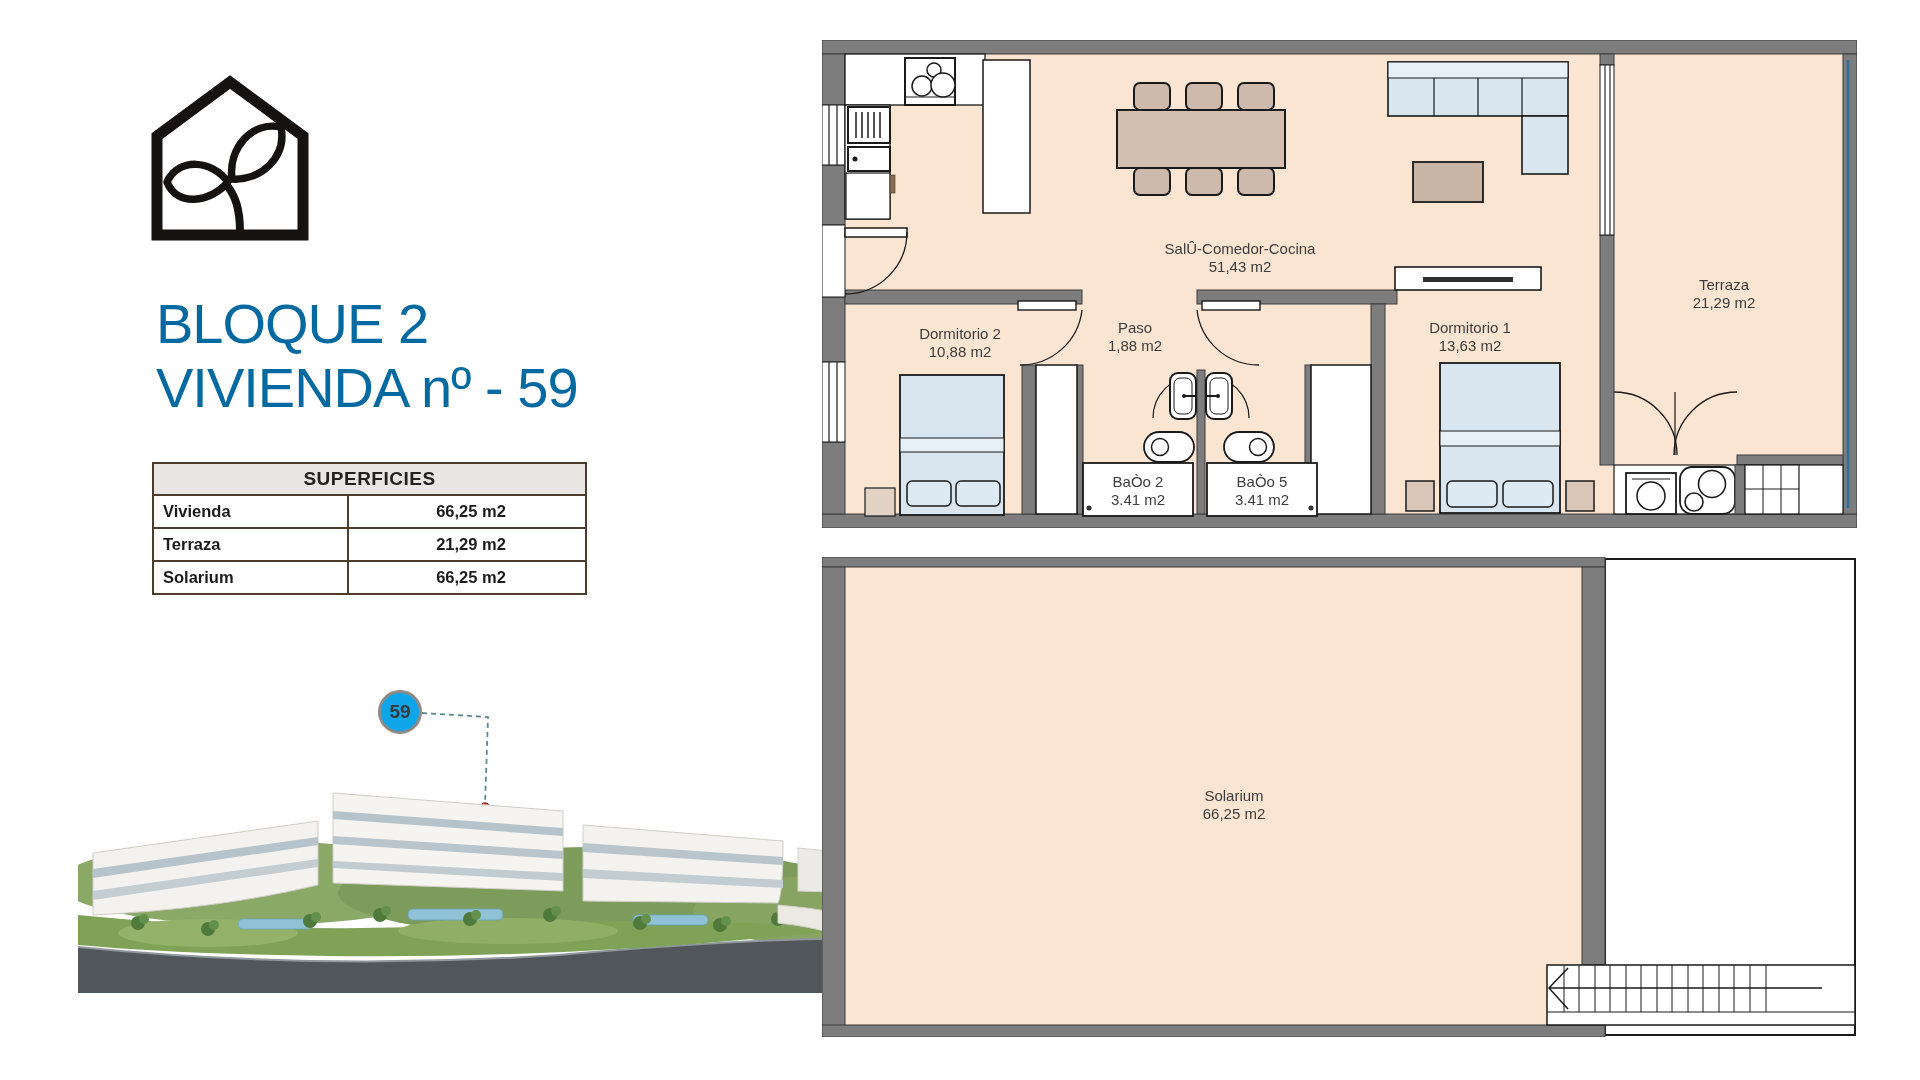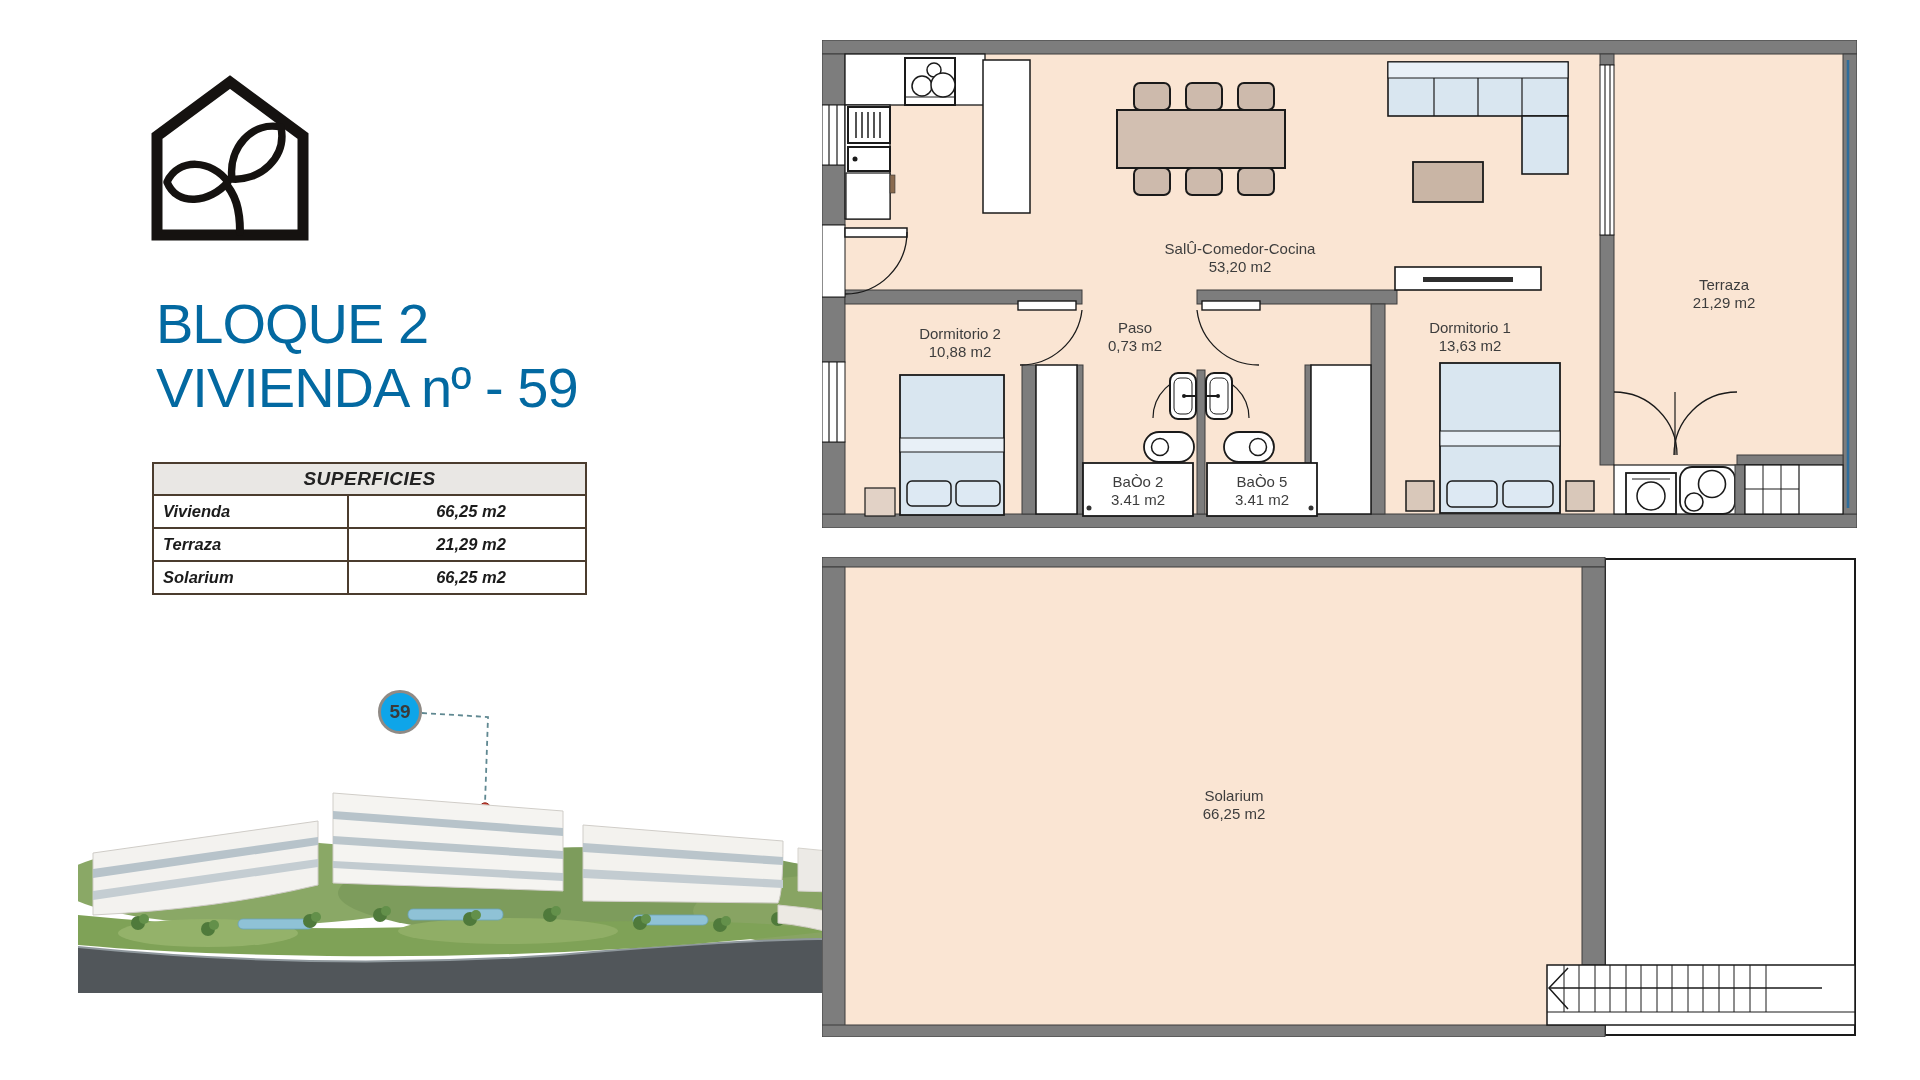--- a/index.html
+++ b/index.html
@@ -4,21 +4,21 @@
 <style>
   html,body{margin:0;padding:0;background:#ffffff;}
   #page{position:relative;width:1920px;height:1080px;background:#fff;overflow:hidden;
         font-family:"Liberation Sans",sans-serif;}
   .abs{position:absolute;}
   
   #title{position:absolute;left:156px;top:292px;color:#0369a1;font-size:56px;
          line-height:64px;font-weight:500;letter-spacing:-1px;white-space:nowrap;}
   
   #sup-table{position:absolute;left:152px;top:462px;width:431px;border:2.5px solid #4b3c2e;
-             color:#1b1b1b;background:#fff;font-style:italic;}
+             color:#1b1b1b;background:#fff;}
   .sup-head{height:30px;background:#e9e7e4;border-bottom:2px solid #4b3c2e;text-align:center;
             line-height:30px;font-size:19px;font-weight:700;letter-spacing:.5px;color:#222;}
   .sup-row{display:grid;grid-template-columns:195px 1fr;height:31px;border-bottom:2px solid #4b3c2e;gap:8px;}
   .sup-row:last-child{border-bottom:none;}
   .sup-label{border-right:2px solid #4b3c2e;padding-left:9px;line-height:31px;
              font-size:16.5px;font-weight:700;}
   .sup-value{text-align:center;line-height:31px;font-size:16.5px;font-weight:700;}
   
   #badge{position:absolute;left:378px;top:690px;width:38px;height:38px;border:3px solid #8f8a85;
          border-radius:50%;background:#0ea5e9;text-align:center;line-height:38px;
@@ -311,25 +311,25 @@
           <line x1="923" y1="449" x2="977" y2="449" stroke-width="1"></line>
         </g>
       </g>
 
       <line x1="1026" y1="20" x2="1026" y2="468" stroke="#2e6d9c" stroke-width="2.5"></line>
     </svg>
 
     
     <div class="plabel" style="left:418px;top:217px">
       <div>SalÛ-Comedor-Cocina</div>
-      <div>53,20 m2</div>
+      <div>51,43 m2</div>
     </div>
     <div class="plabel" style="left:313px;top:296px">
       <div>Paso</div>
-      <div>0,73 m2</div>
+      <div>1,88 m2</div>
     </div>
     <div class="plabel" style="left:138px;top:302px">
       <div>Dormitorio 2</div>
       <div>10,88 m2</div>
     </div>
     <div class="plabel" style="left:648px;top:296px">
       <div>Dormitorio 1</div>
       <div>13,63 m2</div>
     </div>
     <div class="plabel" style="left:316px;top:450px">

